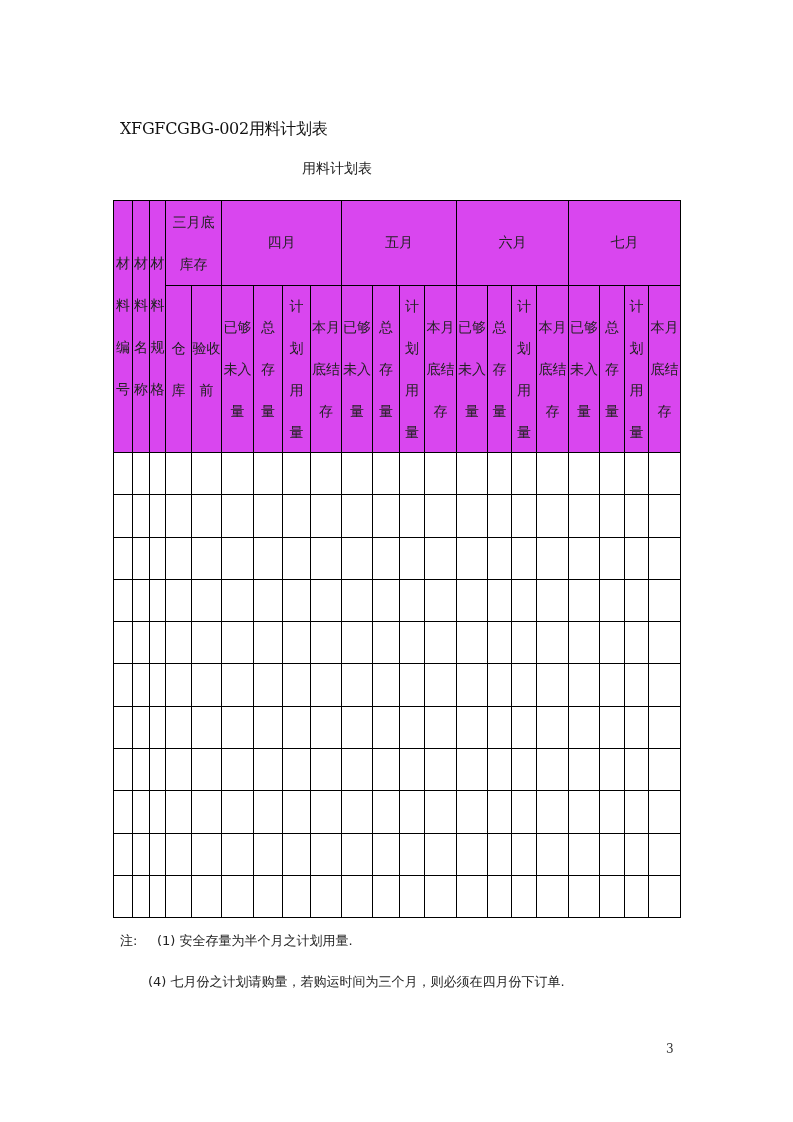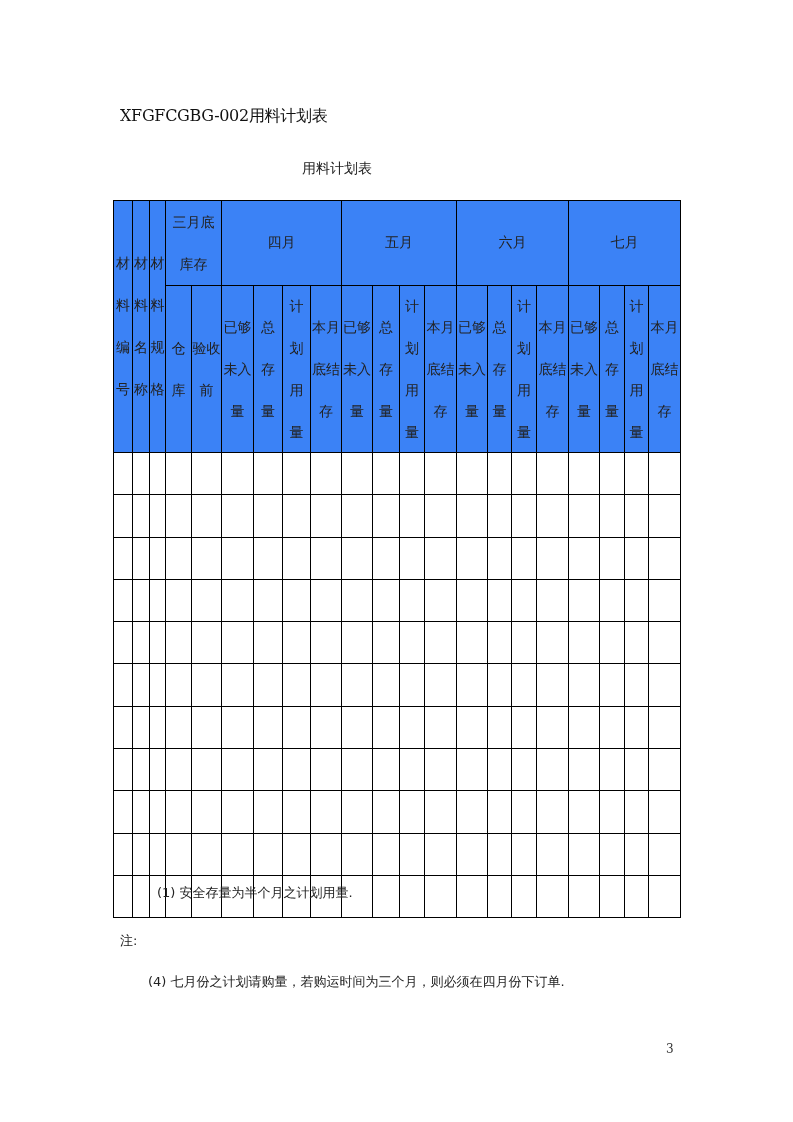--- a/index.html
+++ b/index.html
@@ -1,21 +1,21 @@
 <!DOCTYPE html>
 <html><head>
 <meta charset="utf-8">
 <style>
   html, body { margin: 0; padding: 0; background: #ffffff; }
   body { width: 793px; height: 1122px; position: relative; font-family: "DejaVu Serif", "Liberation Serif", serif; color: #111; }
-  .doc-code { position: absolute; left: 120px; top: 106px; font-size: 16px; font-family: "DejaVu Serif", "Liberation Serif", serif; letter-spacing: -0.3px; }
+  .doc-code { position: absolute; left: 120px; top: 119px; font-size: 16px; font-family: "DejaVu Serif", "Liberation Serif", serif; letter-spacing: -0.3px; }
   .doc-title { position: absolute; left: 0; width: 674px; top: 160px; text-align: center; font-size: 14px; font-family: Liberation Sans, sans-serif; color: #222; }
   table.plan { position: absolute; left: 113px; top: 200px; border-collapse: collapse; table-layout: fixed; width: 568px; font-size: 14px; font-family: "DejaVu Sans", "Liberation Sans", sans-serif; color: #222; }
   table.plan td { border: 1.2px solid #000; padding: 0; text-align: center; vertical-align: middle; overflow: hidden; }
-  table.plan tr.head td { background: #3b82f6; }
+  table.plan tr.head td { background: #d946ef; }
   .stack { display: inline-block; line-height: 21px; }
   .note { position: absolute; font-size: 13px; font-family: "DejaVu Sans", "Liberation Sans", sans-serif; color: #222; }
   .page-num { position: absolute; left: 666px; top: 1042px; font-size: 12px; color: #333; }
 </style>
 </head>
 <body>
 
 <div class="doc-code">XFGFCGBG-002用料计划表</div>
 <div class="doc-title">用料计划表</div>
 
@@ -326,16 +326,16 @@
         <td></td>
         <td></td>
         <td></td>
         <td></td>
         <td></td>
       </tr>
     </tbody>
 </table>
 
 <div class="note" style="left:120px; top:932px;">注:</div>
-<div class="note" style="left:157px; top:884px;">(1) 安全存量为半个月之计划用量.</div>
+<div class="note" style="left:157px; top:932px;">(1) 安全存量为半个月之计划用量.</div>
 <div class="note" style="left:148px; top:973px;">(4) 七月份之计划请购量，若购运时间为三个月，则必须在四月份下订单.</div>
 
 <div class="page-num">3</div>
 
 </body></html>

